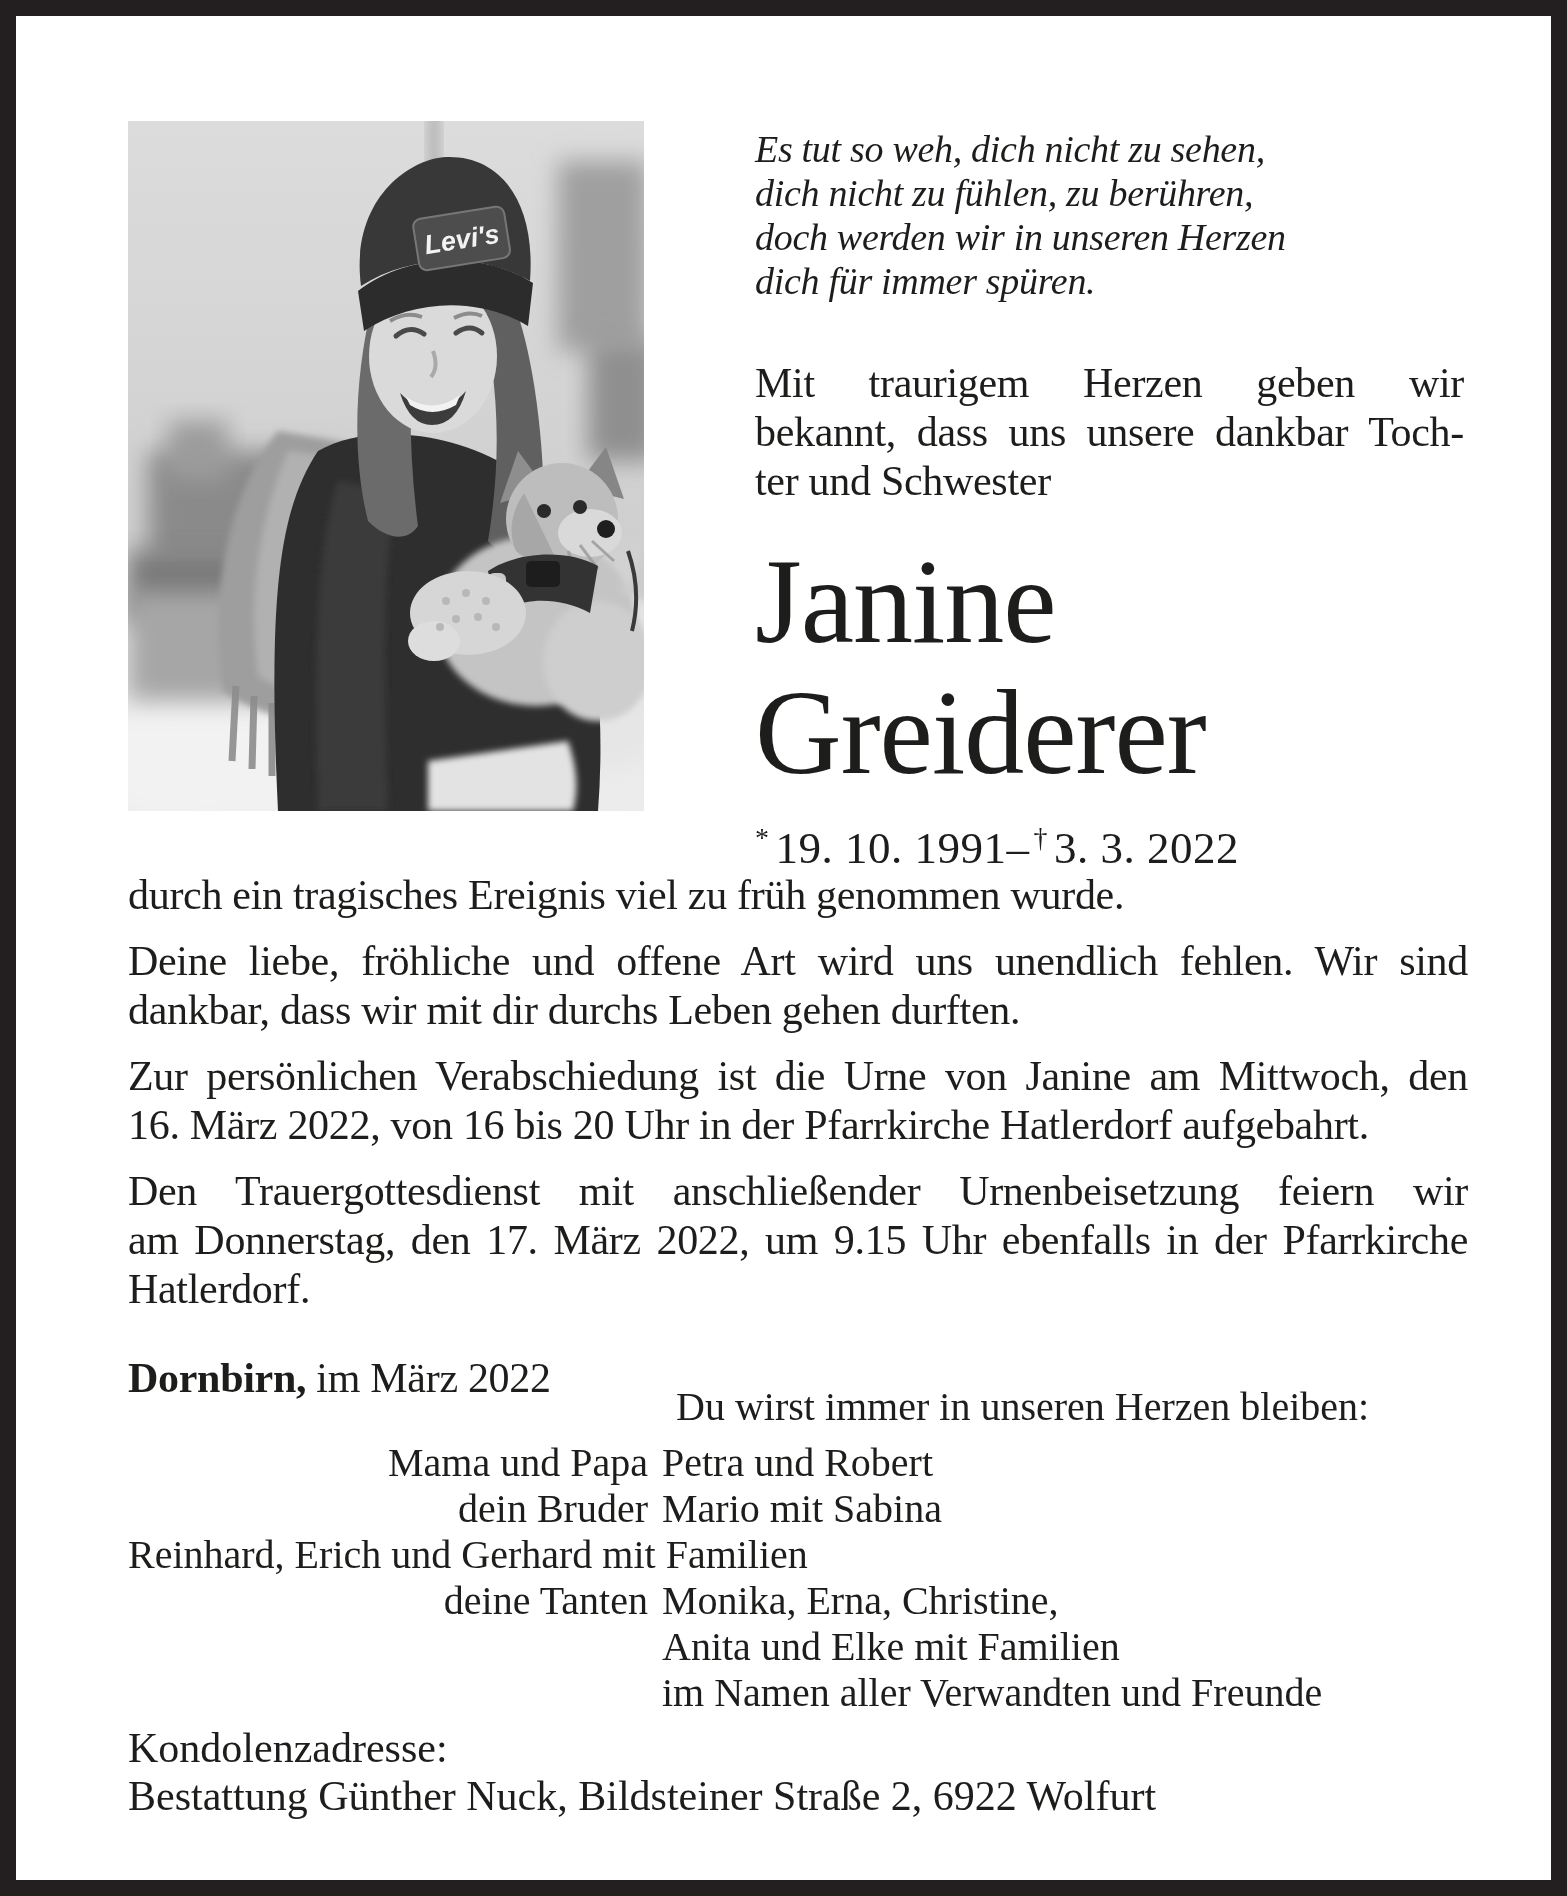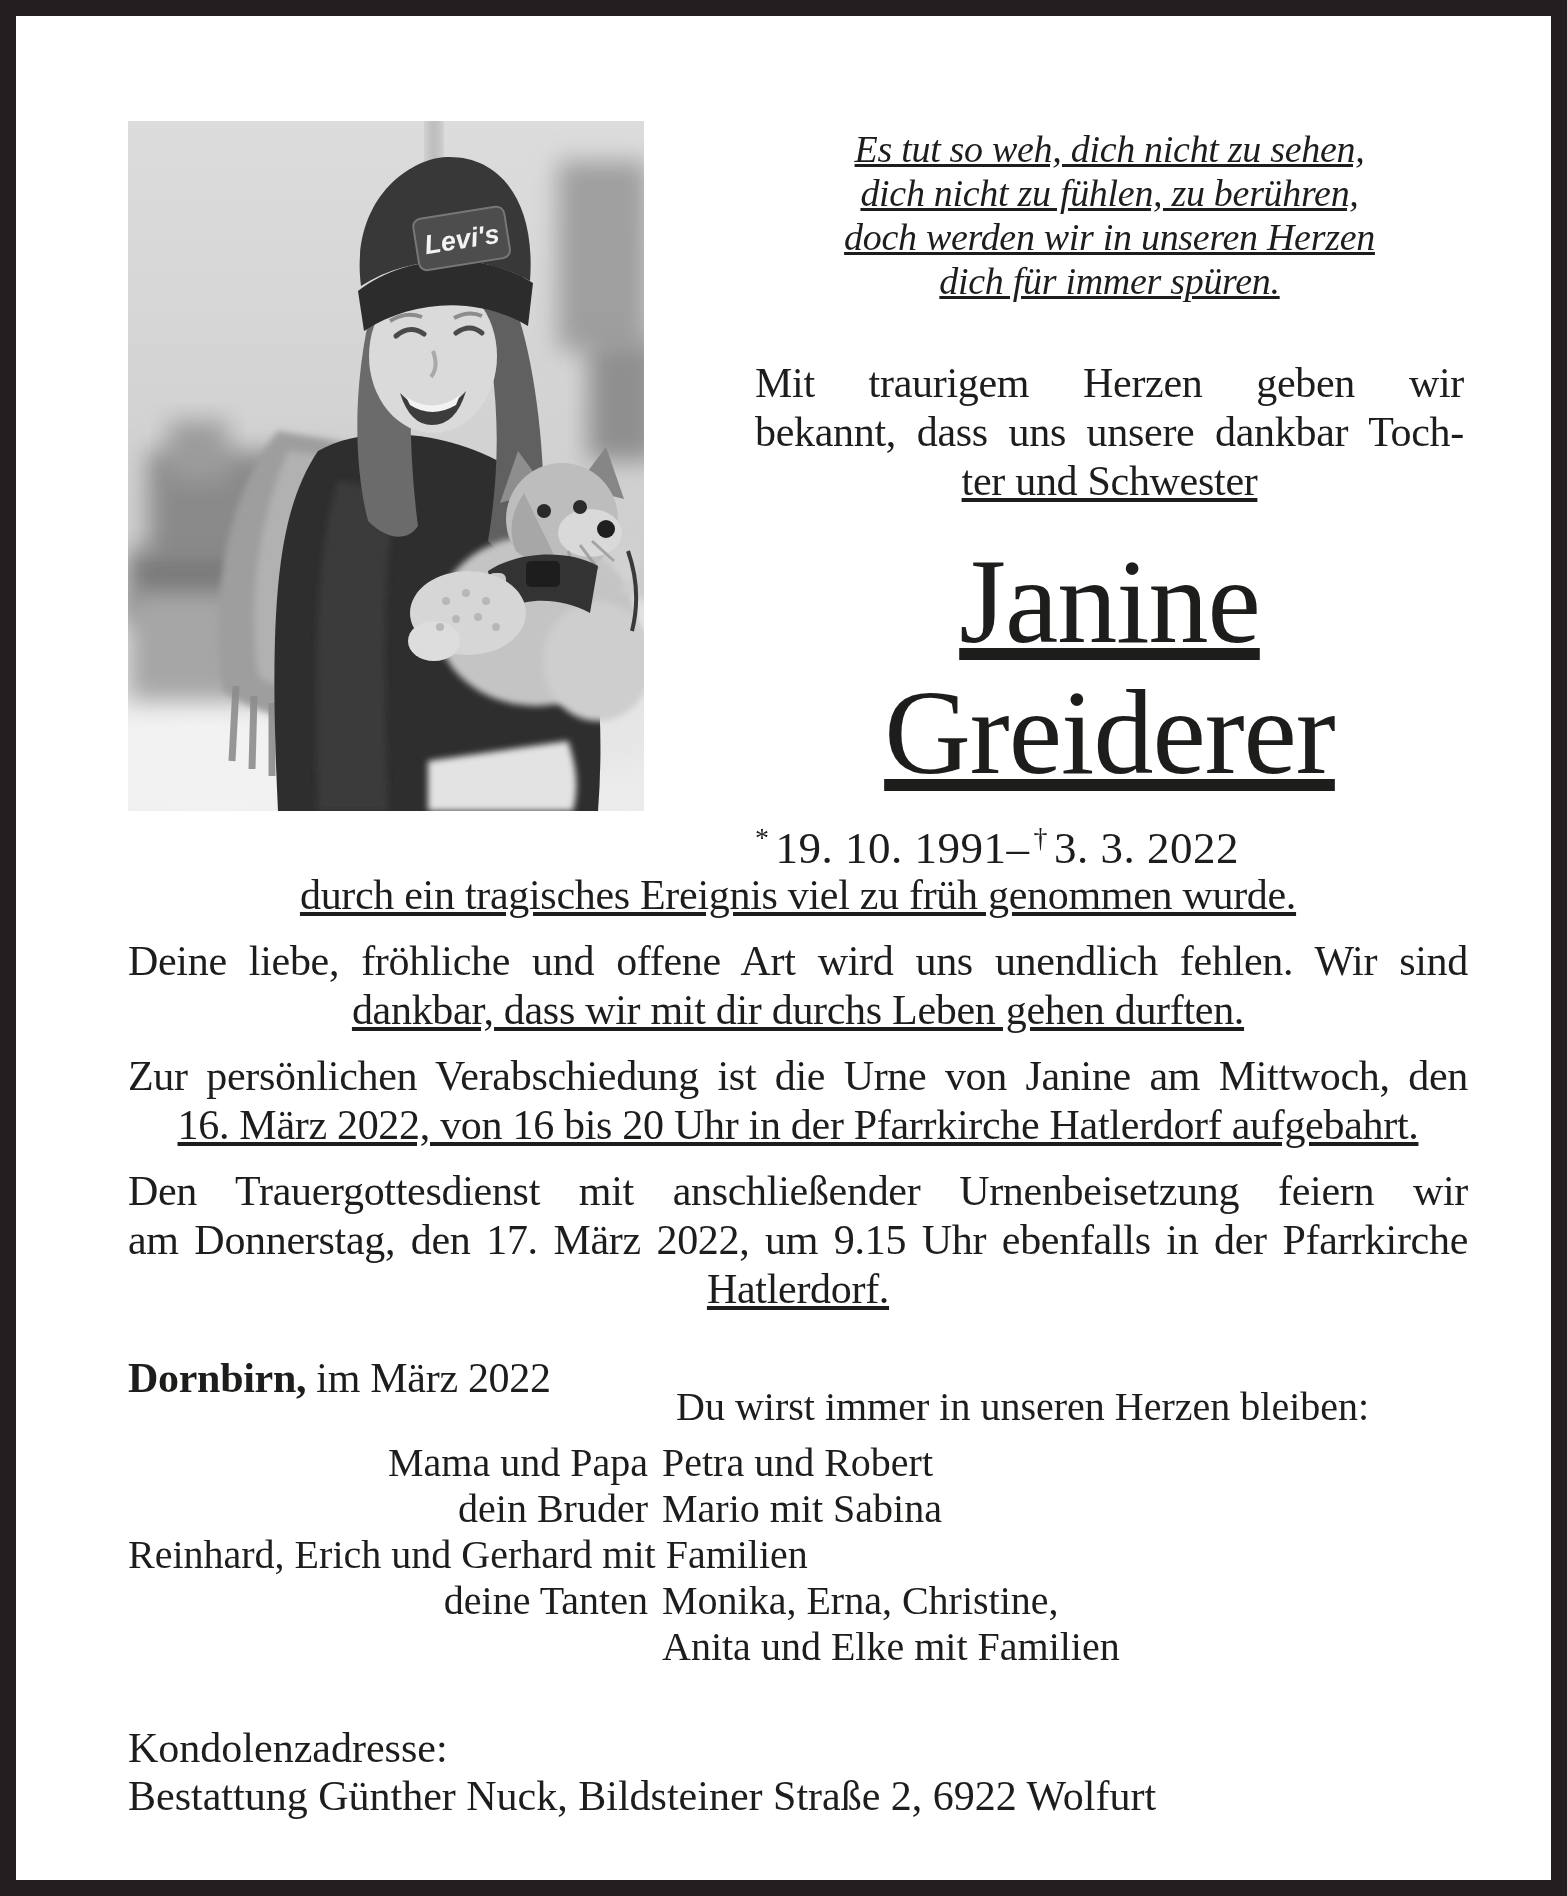--- a/index.html
+++ b/index.html
@@ -32,21 +32,21 @@
     font-style:italic;
     font-size:38px; line-height:44px;
     letter-spacing:-0.3px;
   }
   .announce {
     margin-top:56px;
     font-size:42px; line-height:49px;
     letter-spacing:-0.3px;
   }
   .line.just { text-align:justify; text-align-last:justify; }
-  .line.left { text-align:center;text-decoration:underline; }
+  .line.left { text-align:left; }
 
   .name {
     margin-top:30px;
     font-size:120px; line-height:131px;
     font-weight:500;
     letter-spacing:-1px;
   }
   .dates {
     margin-top:24px;
     font-size:45px; font-weight:normal;
@@ -270,20 +270,24 @@
     <div class="family-row">
       <div class="flabel">deine Tanten</div>
       <div class="fvalue"><span class="b">Monika, Erna, Christine,</span></div>
     </div>
 
     <div class="family-row">
       <div class="flabel"></div>
       <div class="fvalue"><span class="b">Anita</span><span> und </span><span class="b">Elke</span><span> mit Familien</span></div>
     </div>
 
+    <div class="family-row">
+      <div class="flabel"></div>
+      <div class="fvalue"><span>im Namen aller Verwandten und Freunde</span></div>
+    </div>
   </div>
 
   <div class="condolence">
     <div>Kondolenzadresse:</div>
     <div>Bestattung Günther Nuck, Bildsteiner Straße 2, 6922 Wolfurt</div>
   </div>
 
 </div>
 
 </body></html>

